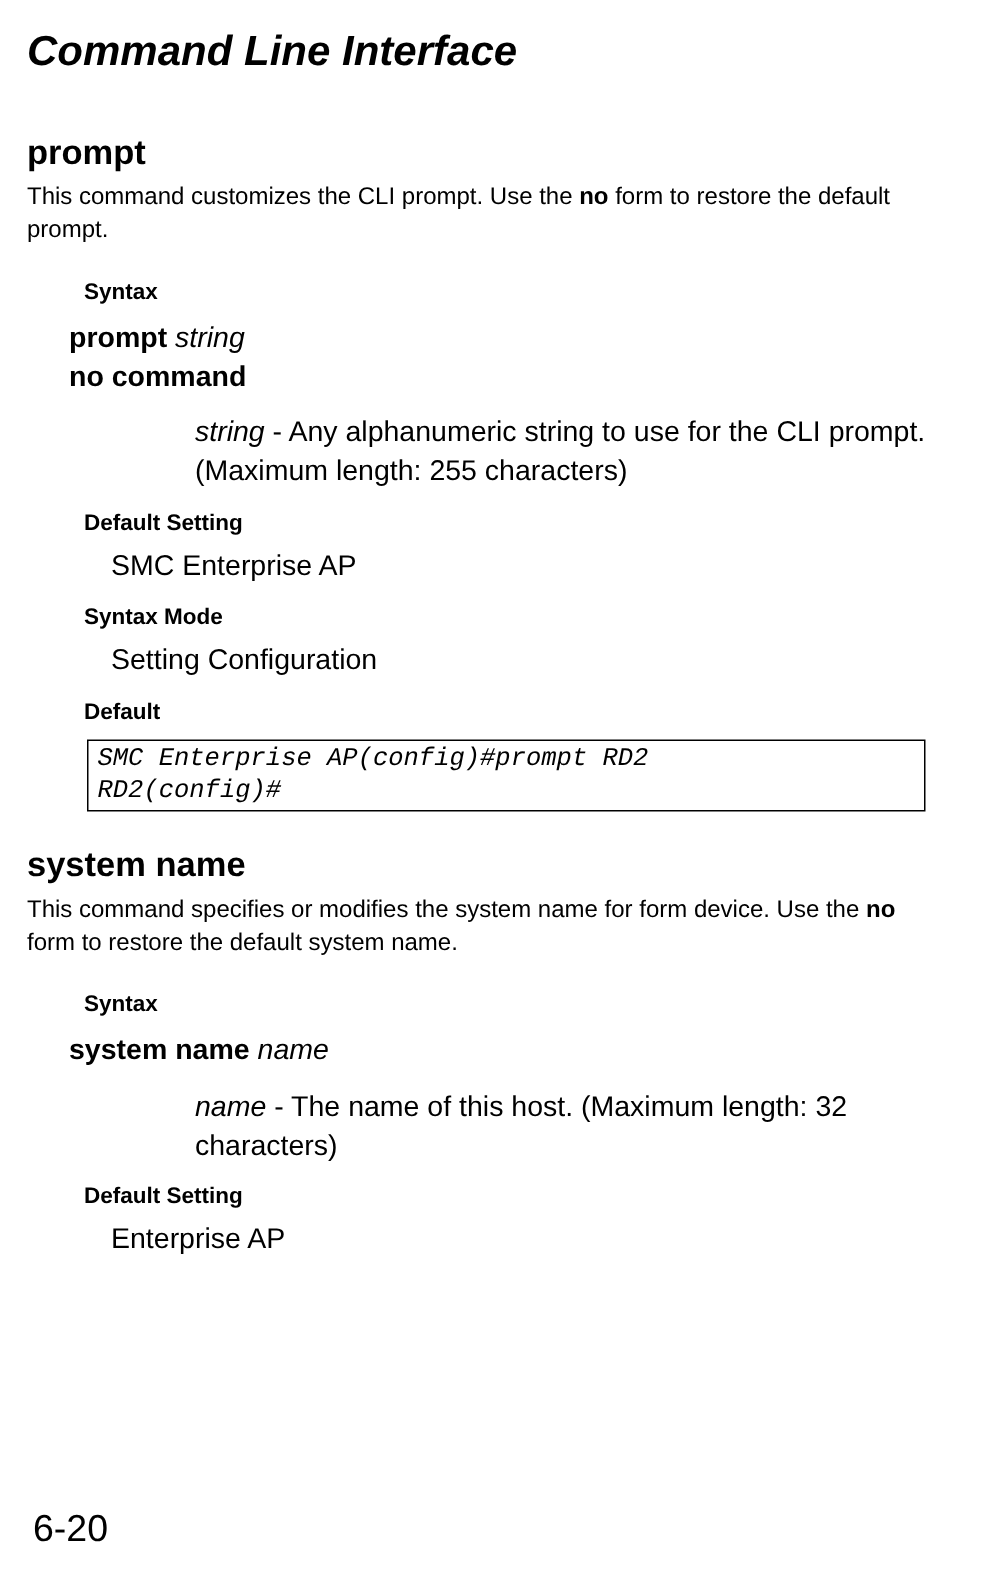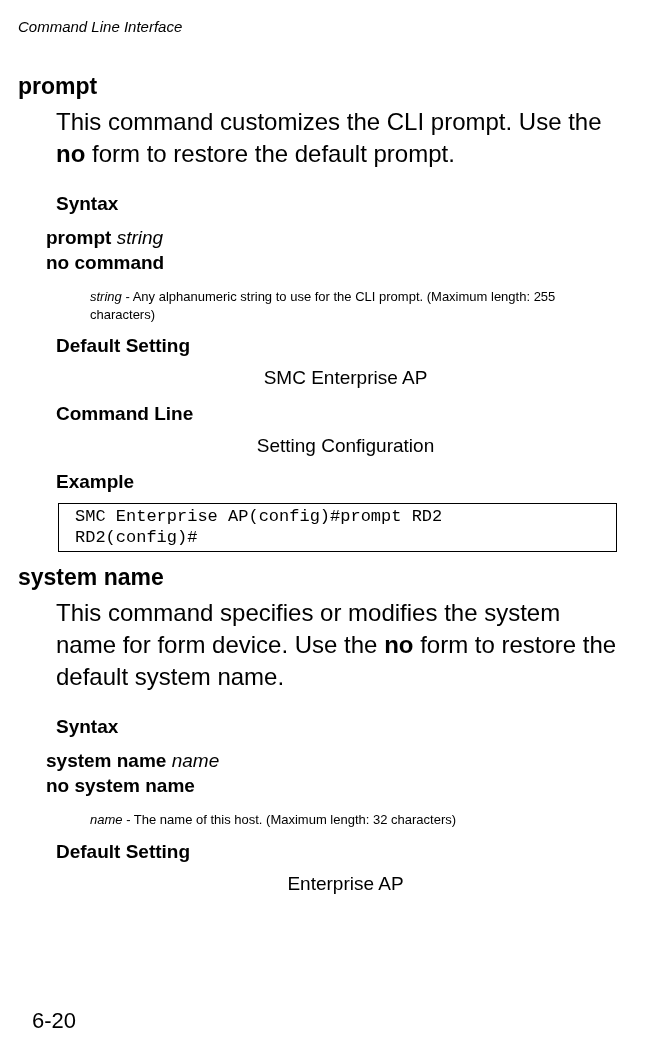--- a/index.html
+++ b/index.html
@@ -11,87 +11,86 @@
       width: 657px;
       height: 1052px;
       background: #fff;
       font-family: Arial, Helvetica, sans-serif;
       color: #000;
       padding: 18px 40px 18px 18px;
       position: relative;
     }
     .page-header {
       font-style: italic;
-      font-size: 15px;
-      font-weight: 400;
+      font-size: 28px;
+      font-weight: 700;
       margin-bottom: 38px;
     }
     .cmd-heading {
       font-size: 23px;
       font-weight: bold;
       margin-bottom: 6px;
     }
     .cmd-desc {
-      font-size: 24px;
+      font-size: 16px;
       line-height: 1.35;
-      margin-left: 38px;
       margin-bottom: 22px;
     }
     .section-heading {
-      font-size: 19px;
+      font-size: 15px;
       font-weight: bold;
       margin-left: 38px;
       margin-bottom: 10px;
     }
     .syntax-lines {
       font-size: 19px;
       margin-left: 28px;
       margin-bottom: 12px;
       line-height: 1.35;
     }
     .syntax-lines .kw {
       font-weight: bold;
     }
     .syntax-lines .arg {
       font-style: italic;
     }
     .param-block {
-      font-size: 13px;
-      margin-left: 72px;
+      font-size: 19px;
+      margin-left: 112px;
       margin-bottom: 12px;
       line-height: 1.35;
     }
     .param-block .arg {
       font-style: italic;
     }
     .value-line {
       font-size: 19px;
       margin-left: 56px;
       margin-bottom: 14px;
-      text-align: center;
     }
     .example-box {
       border: 1px solid #000;
       margin-left: 40px;
       margin-right: 0;
-      padding: 2px 16px;
+      padding: 2px 6px;
       font-family: "Courier New", Courier, monospace;
       font-size: 17px;
       white-space: pre;
-      margin-bottom: 12px;
+      margin-bottom: 22px;
       line-height: 1.25;
+      font-style: italic;
     }
     .bold {
       font-weight: bold;
     }
     .page-number {
       position: absolute;
       bottom: 18px;
-      left: 32px;
-      font-size: 22px;
+      left: 22px;
+      font-size: 25px;
     }
   </style>
 </head>
 <body>
 
 <div class="page-header">Command Line Interface</div>
 
 <div class="cmd-heading">prompt</div>
 <div class="cmd-desc">
   <span>This command customizes the CLI prompt. Use the </span><span class="bold">no</span><span> form to restore the default prompt.</span>
@@ -102,36 +101,35 @@
   <span class="kw">prompt</span> <span class="arg">string</span><br>
   <span class="kw">no command</span>
 </div>
 <div class="param-block">
   <span class="arg">string</span><span> - Any alphanumeric string to use for the CLI prompt. (Maximum length: 255 characters)</span>
 </div>
 
 <div class="section-heading">Default Setting</div>
 <div class="value-line">SMC Enterprise AP</div>
 
-<div class="section-heading">Command Line</div>
+<div class="section-heading">Syntax Mode</div>
 <div class="value-line">Setting Configuration</div>
 
-<div class="section-heading">Example</div>
+<div class="section-heading">Default</div>
 <div class="example-box">SMC Enterprise AP(config)#prompt RD2
 RD2(config)#</div>
 
 <div class="cmd-heading">system name</div>
 <div class="cmd-desc">
   <span>This command specifies or modifies the system name for form device. Use the </span><span class="bold">no</span><span> form to restore the default system name.</span>
 </div>
 
 <div class="section-heading">Syntax</div>
 <div class="syntax-lines">
   <span class="kw">system name</span> <span class="arg">name</span><br>
-  <span class="kw">no system name</span>
 </div>
 <div class="param-block">
   <span class="arg">name</span><span> - The name of this host. (Maximum length: 32 characters)</span>
 </div>
 
 <div class="section-heading">Default Setting</div>
 <div class="value-line">Enterprise AP</div>
 
 <div class="page-number">6-20</div>
 

